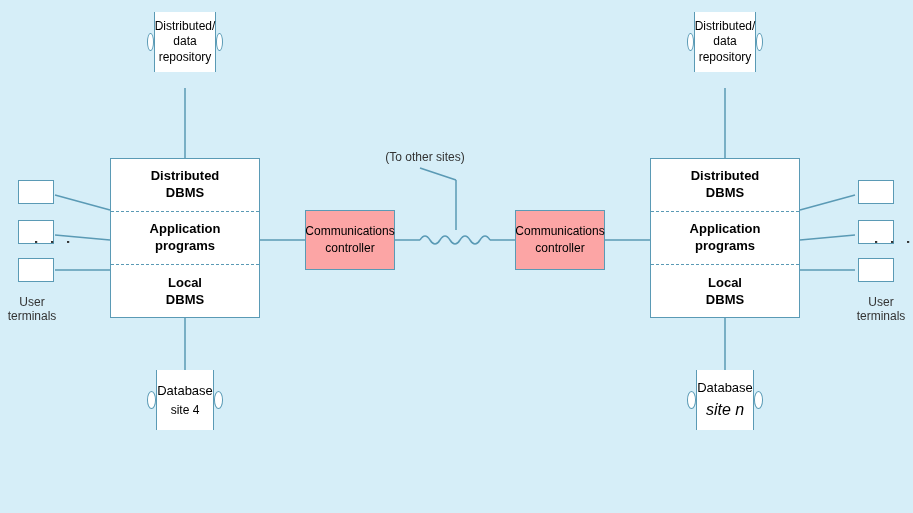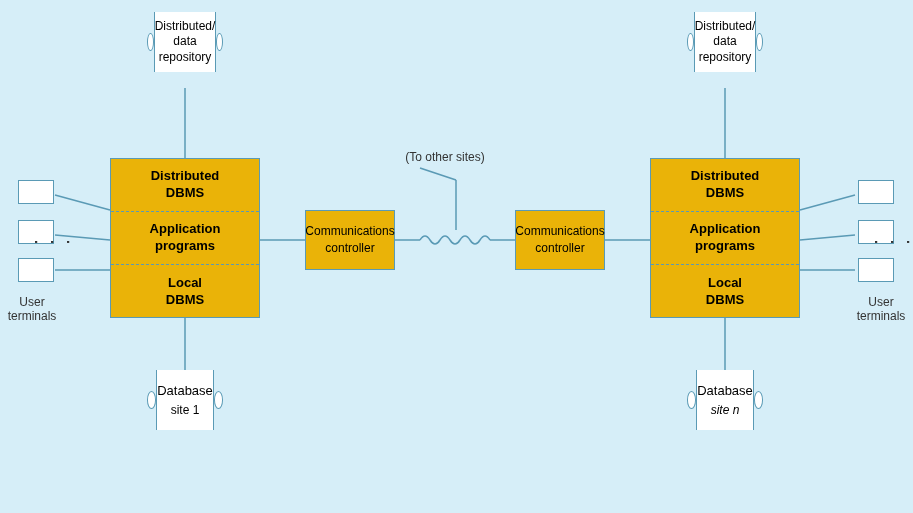--- a/index.html
+++ b/index.html
@@ -41,21 +41,21 @@
     .cyl-bot {
       border: 1.5px solid #5a9ab5;
       background: white;
       border-radius: 50%;
       margin-top: -1px;
     }
 
     
     .main-box {
       position: absolute;
-      background: #eab308;
+      background: #ffffff;
       border: 1.5px solid #5a9ab5;
     }
     .box-section {
       border-bottom: 1.5px dashed #5a9ab5;
       display: flex;
       align-items: center;
       justify-content: center;
       text-align: center;
       font-weight: bold;
       line-height: 1.3;
@@ -70,21 +70,21 @@
     
     .terminal {
       position: absolute;
       background: white;
       border: 1.5px solid #5a9ab5;
     }
 
     
     .comm-box {
       position: absolute;
-      background: #eab308;
+      background: #fca5a5;
       border: 1.5px solid #5a9ab5;
       display: flex;
       align-items: center;
       justify-content: center;
       text-align: center;
       line-height: 1.4;
     }
 
     
     svg.lines {
@@ -160,60 +160,60 @@
     <div class="box-section" style="height:53px; font-size:13px;">Distributed<br>DBMS</div>
     <div class="box-section normal" style="height:53px; font-size:13px;">Application<br>programs</div>
     <div class="box-section" style="height:54px; font-size:13px;">Local<br>DBMS</div>
   </div>
 
   <div class="cyl-wrap" style="left:147px; top:370px; width:76px;">
     <div class="cyl-top" style="width:76px; height:18px;"></div>
     <div class="cyl-mid" style="width:76px; height:60px; font-size:13px; line-height:1.5;">
       <div>
         <span>Database</span><br>
-        <span style="font-size:12px;">site 1</span>
+        <span style="font-size:12px;">site 4</span>
       </div>
     </div>
     <div class="cyl-bot" style="width:76px; height:18px;"></div>
   </div>
 
   <div class="terminal" style="left:18px; top:180px; width:36px; height:24px;"></div>
   <div class="terminal" style="left:18px; top:220px; width:36px; height:24px;"></div>
   <div class="terminal" style="left:18px; top:258px; width:36px; height:24px;"></div>
   <div class="dots-text" style="left:28px; top:240px; font-size:14px; writing-mode:vertical-rl; letter-spacing:3px;">·<br>·<br>·</div>
   <div class="label-text" style="left:2px; top:295px; width:60px;">User<br>terminals</div>
 
   <div class="comm-box" style="left:305px; top:210px; width:90px; height:60px; font-size:12px;">
     <span>Communications<br>controller</span>
   </div>
 
   <div class="comm-box" style="left:515px; top:210px; width:90px; height:60px; font-size:12px;">
     <span>Communications<br>controller</span>
   </div>
 
-  <div class="label-text" style="left:380px; top:150px; width:130px;">(To other sites)</div>
+  <div class="label-text" style="left:360px; top:150px; width:130px;">(To other sites)</div>
 
   <div class="cyl-wrap" style="left:687px; top:12px; width:76px;">
     <div class="cyl-top" style="width:76px; height:18px;"></div>
     <div class="cyl-mid" style="width:76px; height:60px; font-size:12px; line-height:1.3;">Distributed/<br>data<br>repository</div>
     <div class="cyl-bot" style="width:76px; height:18px;"></div>
   </div>
 
   <div class="main-box" style="left:650px; top:158px; width:150px; height:160px;">
     <div class="box-section" style="height:53px; font-size:13px;">Distributed<br>DBMS</div>
     <div class="box-section normal" style="height:53px; font-size:13px;">Application<br>programs</div>
     <div class="box-section" style="height:54px; font-size:13px;">Local<br>DBMS</div>
   </div>
 
   <div class="cyl-wrap" style="left:687px; top:370px; width:76px;">
     <div class="cyl-top" style="width:76px; height:18px;"></div>
     <div class="cyl-mid" style="width:76px; height:60px; font-size:13px; line-height:1.5;">
       <div>
         <span>Database</span><br>
-        <span style="font-size:12px; font-style:italic;">site <em>n</em></span>
+        <span style="font-size:16px; font-style:italic;">site <em>n</em></span>
       </div>
     </div>
     <div class="cyl-bot" style="width:76px; height:18px;"></div>
   </div>
 
   <div class="terminal" style="left:858px; top:180px; width:36px; height:24px;"></div>
   <div class="terminal" style="left:858px; top:220px; width:36px; height:24px;"></div>
   <div class="terminal" style="left:858px; top:258px; width:36px; height:24px;"></div>
   <div class="dots-text" style="left:868px; top:240px; font-size:14px; writing-mode:vertical-rl; letter-spacing:3px;">·<br>·<br>·</div>
   <div class="label-text" style="left:849px; top:295px; width:64px;">User<br>terminals</div>

